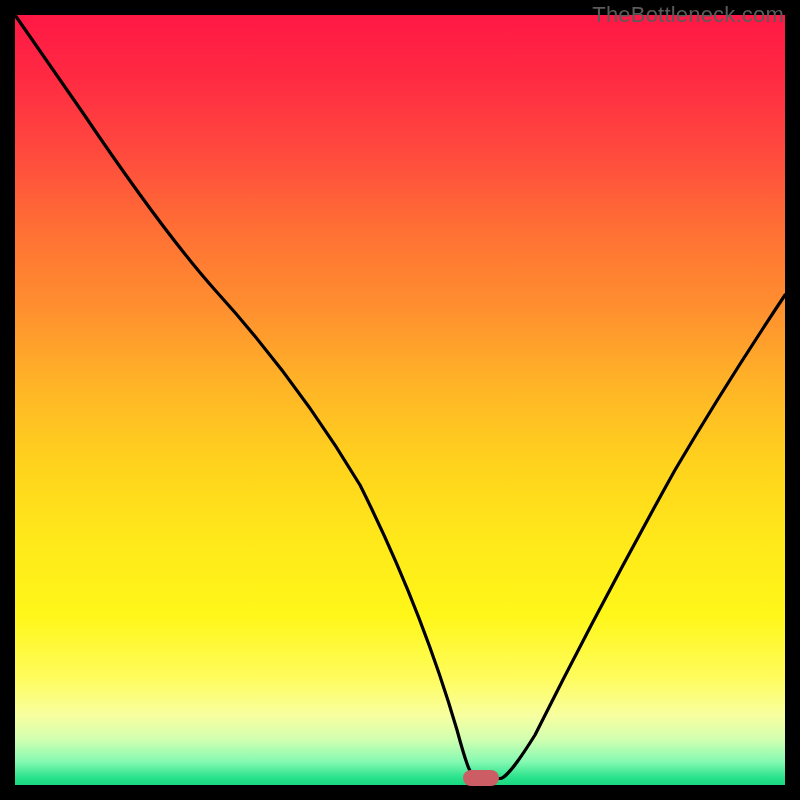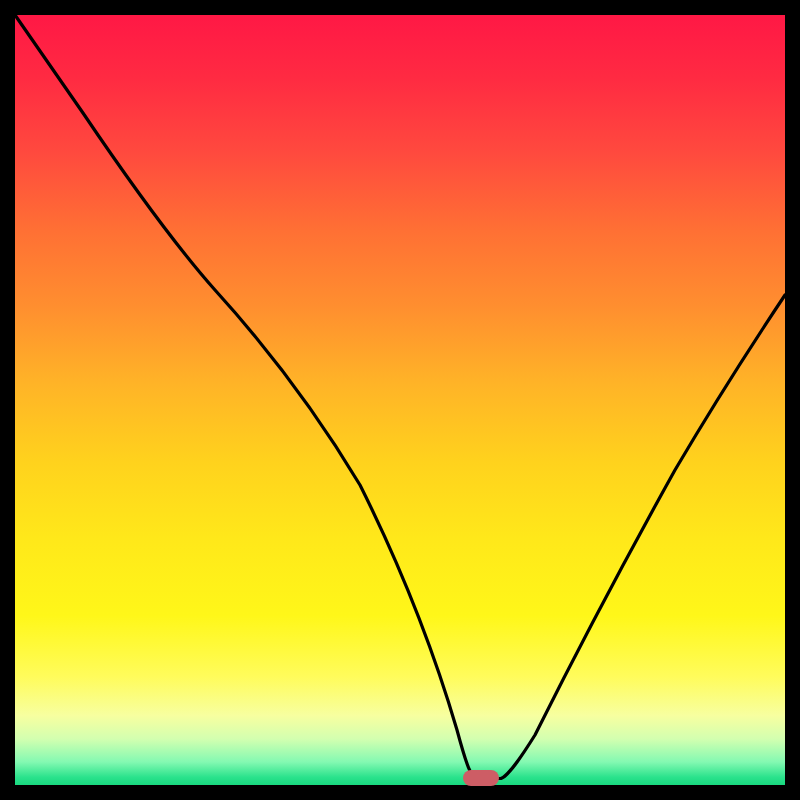--- a/index.html
+++ b/index.html
@@ -85,14 +85,15 @@
                L 486 763.5
                C 492 761, 500 752, 520 720
                C 560 640, 610 545, 660 455
                C 710 370, 760 295, 770 280" fill="none" stroke="#000000" stroke-width="3.2" stroke-linecap="round" stroke-linejoin="round"></path>
     </svg>
 
     <div class="marker"></div>
 
   </div>
 
+  <div class="watermark">TheBottleneck.com</div>
 
 </div>
 
 </body></html>

